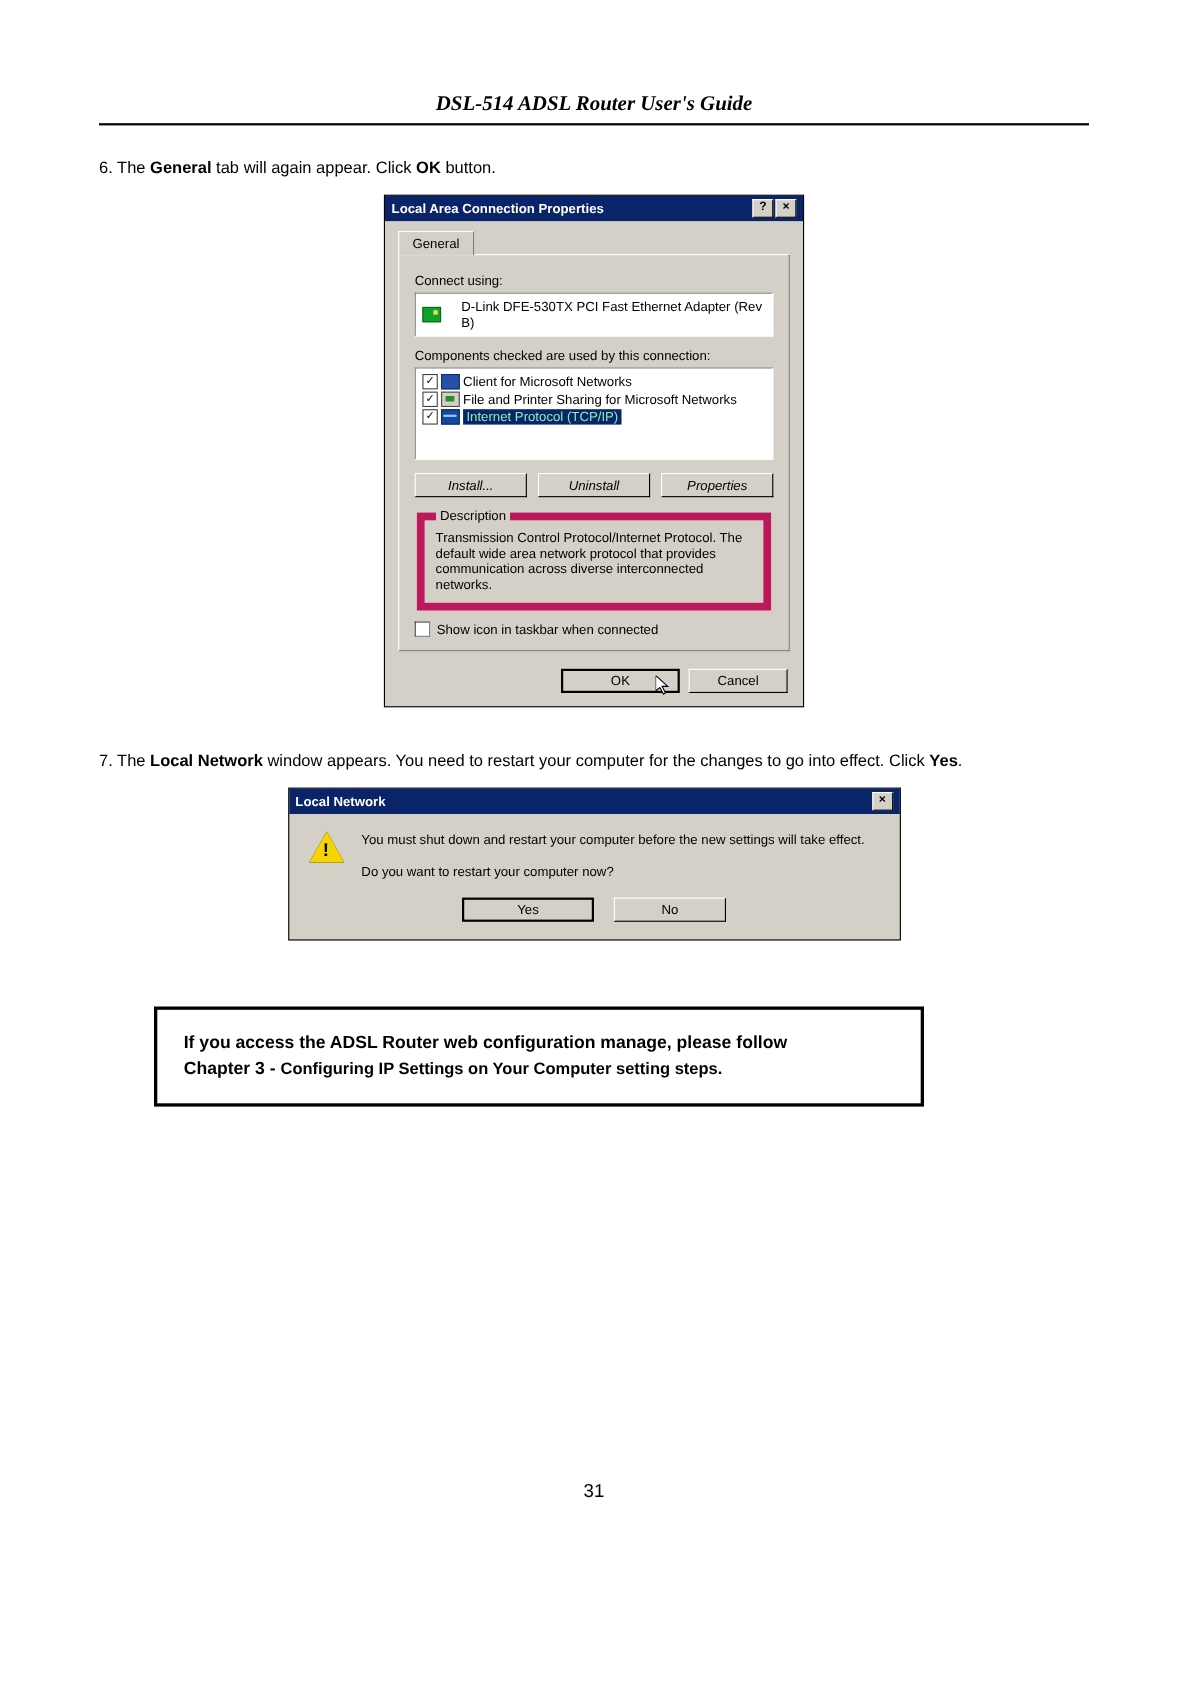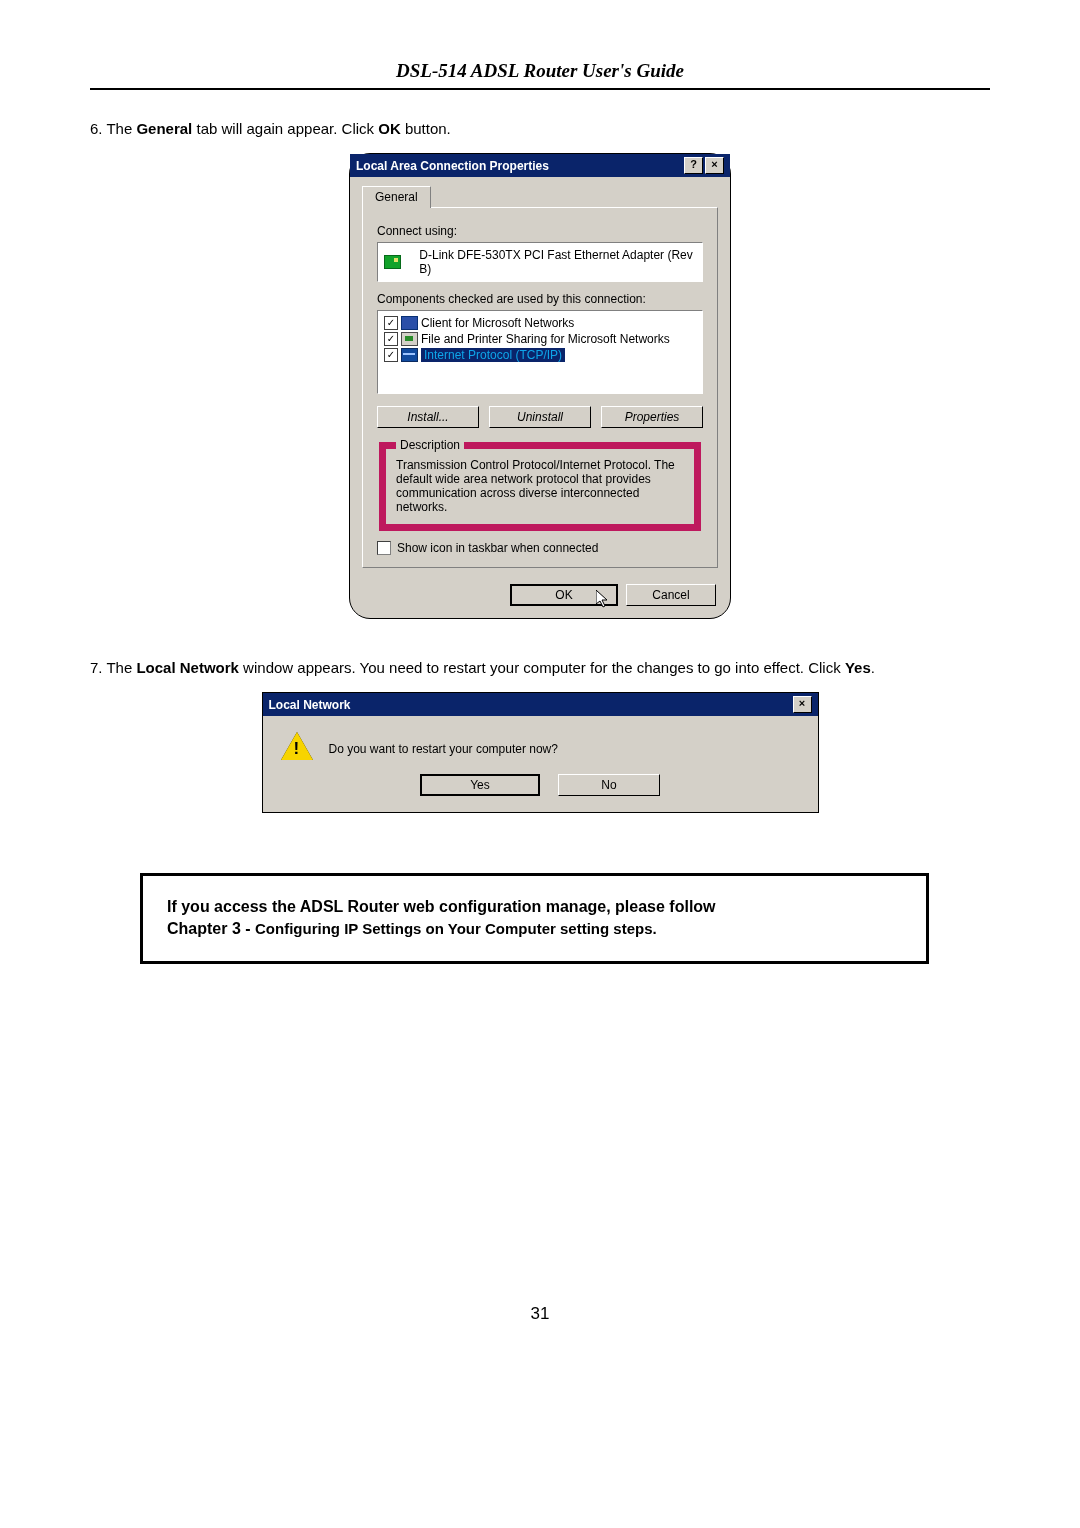--- a/index.html
+++ b/index.html
@@ -5,21 +5,21 @@
   body{
     margin:0;
     background:#fff;
     font-family:Arial,Helvetica,sans-serif;
     font-size:15px;
     color:#000;
   }
   .page{
     width:900px;
     margin:0 auto;
-    padding:60px 90px 60px 90px;
+    padding:84px 90px 60px 90px;
     box-sizing:content-box;
     position:relative;
   }
   .header-title{
     text-align:center;
     font-style:italic;
     font-weight:bold;
     font-size:19px;
     font-family:"Times New Roman",serif;
     padding-bottom:6px;
@@ -63,21 +63,21 @@
   .tb-btn{
     width:17px;height:15px;
     background:#d4d0c8;
     border:1px solid #000;
     border-top-color:#fff;border-left-color:#fff;
     font-size:11px;line-height:13px;text-align:center;
     color:#000;font-family:Arial;
     cursor:default;
   }
 
-  .win1{width:380px;border-radius:21px;}
+  .win1{width:380px;}
   .win1-body{padding:8px 12px 50px 12px;position:relative;}
   .tab{
     display:inline-block;
     padding:3px 12px 4px 12px;
     border:1px solid #808080;
     border-bottom:none;
     background:#d4d0c8;
     position:relative;
     top:1px;
     z-index:2;
@@ -129,21 +129,21 @@
   .chk{
     width:12px;height:12px;border:1px solid #404040;background:#fff;
     display:inline-flex;align-items:center;justify-content:center;font-size:10px;line-height:10px;
   }
   .chk.checked::after{content:"✓";color:#000;}
   .ico-mon{width:15px;height:12px;background:#2a4fa8;border:1px solid #083074;}
   .ico-share{width:15px;height:12px;background:#d4d0c8;border:1px solid #4a4a4a;position:relative;}
   .ico-share::after{content:"";position:absolute;left:3px;top:3px;width:8px;height:5px;background:#2a8c2a;}
   .ico-tcp{width:15px;height:12px;background:#104a9e;border:1px solid #0b2a60;position:relative;}
   .ico-tcp::after{content:"";position:absolute;left:1px;top:4px;width:12px;height:2px;background:#9ec4ff;}
-  .sel{background:#0a246a;color:#0ea5e9;padding:0 3px;}
+  .sel{background:#0a246a;color:#86efac;padding:0 3px;}
   fieldset.desc{
     border:7px solid #be185d;
     padding:6px 10px 10px 10px;
     margin-top:10px;
   }
   fieldset.desc legend{font-size:12px;padding:0 4px;}
   .cb-row{display:flex;align-items:center;gap:6px;margin-top:10px;}
   .sq-chk{width:12px;height:12px;border:1px solid #808080;background:#fff;border-top-color:#404040;border-left-color:#404040;}
   .dlg-footer{
     position:absolute;right:14px;bottom:12px;display:flex;gap:8px;
@@ -173,21 +173,21 @@
   .warn-text{font-size:12px;line-height:1.6;}
   .yn-row{display:flex;justify-content:center;gap:18px;margin-top:14px;}
   .yn-row .btn{min-width:72px;}
   .yes-default{border:2px solid #000;padding:2px 22px;}
 
   
   .callout{
     border:3px solid #000;
     padding:20px 24px;
     margin:60px 0 0 50px;
-    width:789px;
+    width:700px;
     box-sizing:border-box;
     font-size:16px;
     line-height:1.4;
   }
   .callout .small-bold{font-weight:bold;font-size:15px;}
 
   .page-num{
     text-align:center;
     font-size:17px;
     margin-top:340px;
@@ -280,20 +280,21 @@
         </span>
       </div>
       <div class="win2-body">
         <div class="warn-row">
           <div class="warn-icon">
             <div class="warn-tri-b"></div>
             <div class="warn-tri"></div>
             <div class="warn-exc">!</div>
           </div>
           <div class="warn-text">
+            <div>You must shut down and restart your computer before the new settings will take effect.</div>
             <div style="margin-top:10px;">Do you want to restart your computer now?</div>
           </div>
         </div>
         <div class="yn-row">
           <span class="btn yes-default">Yes</span>
           <span class="btn">No</span>
         </div>
       </div>
     </div>
   </div>

